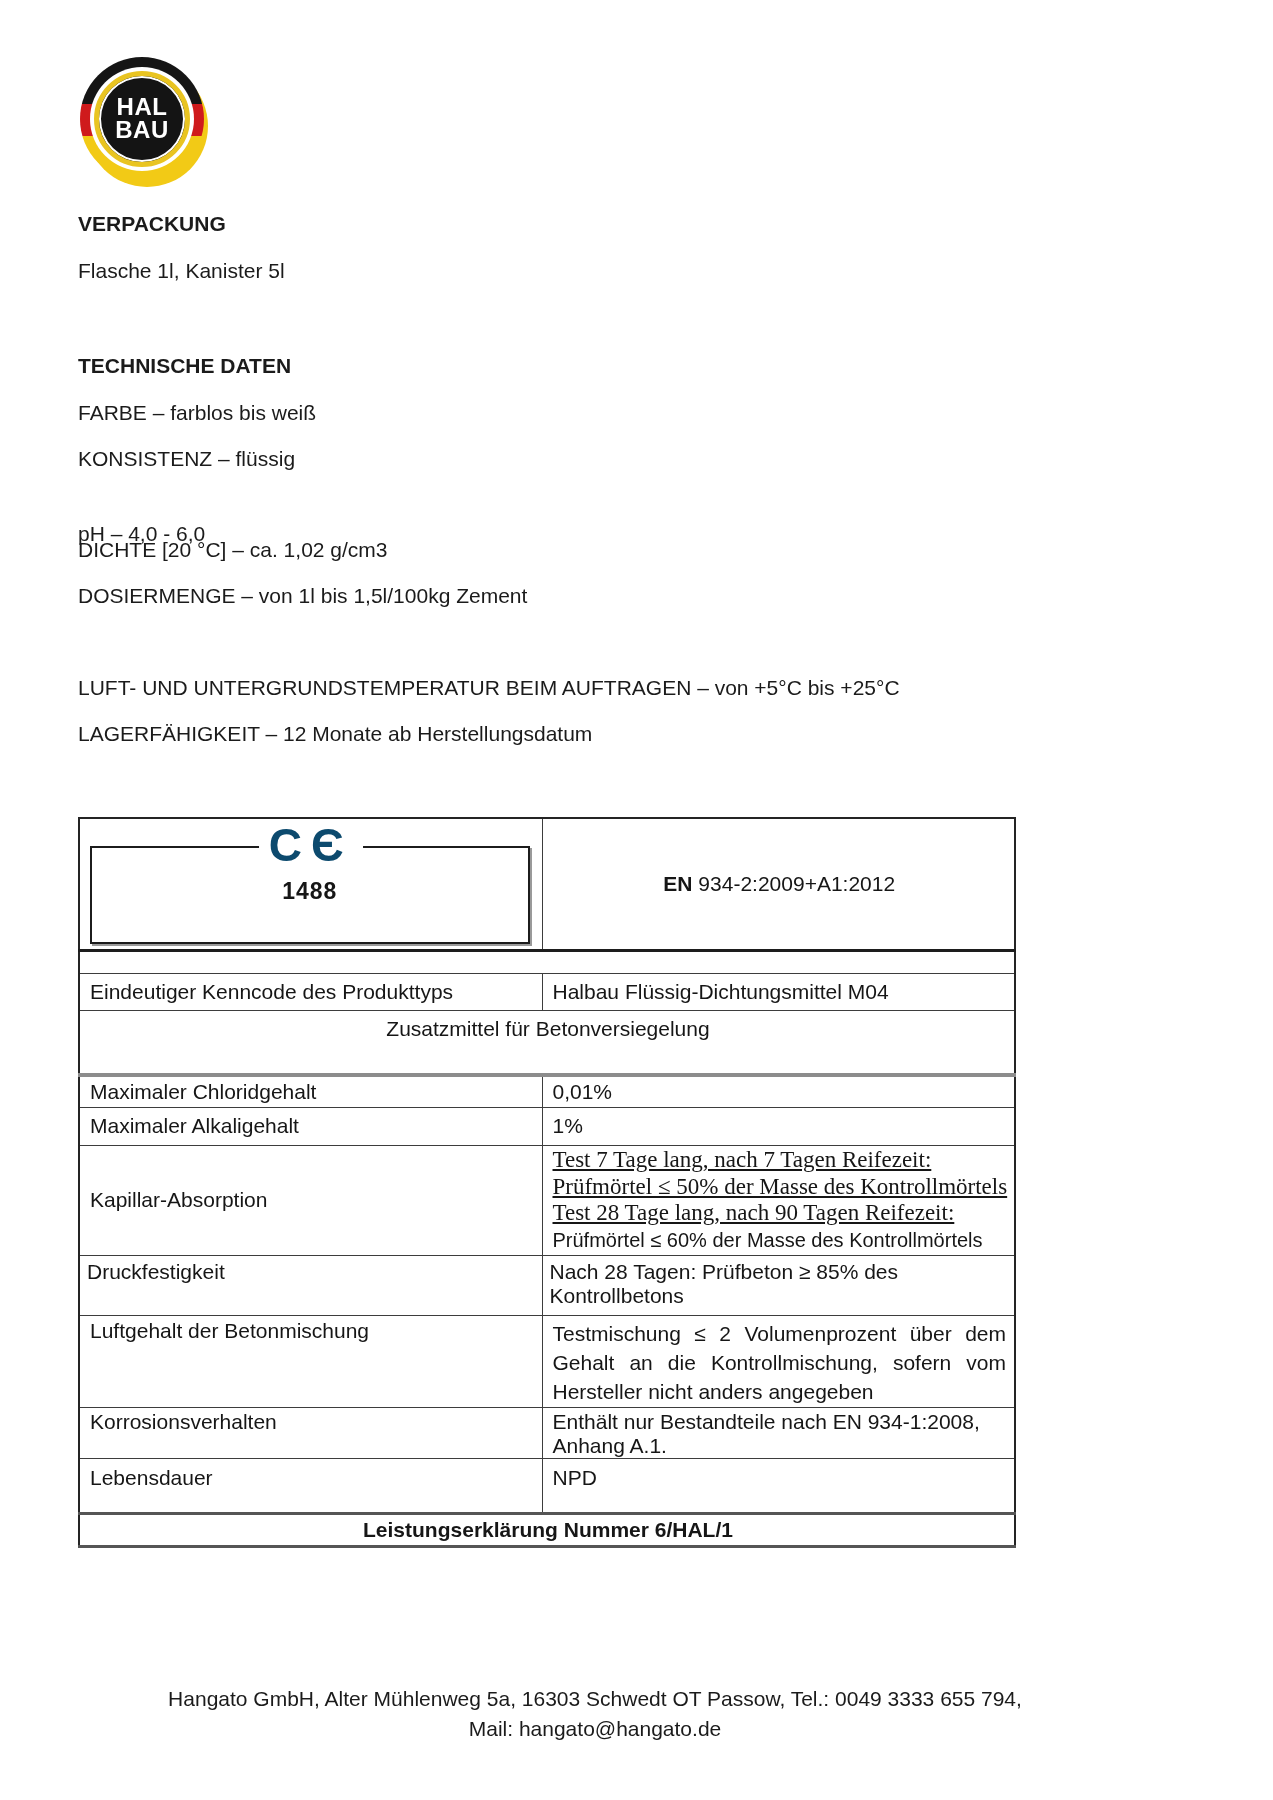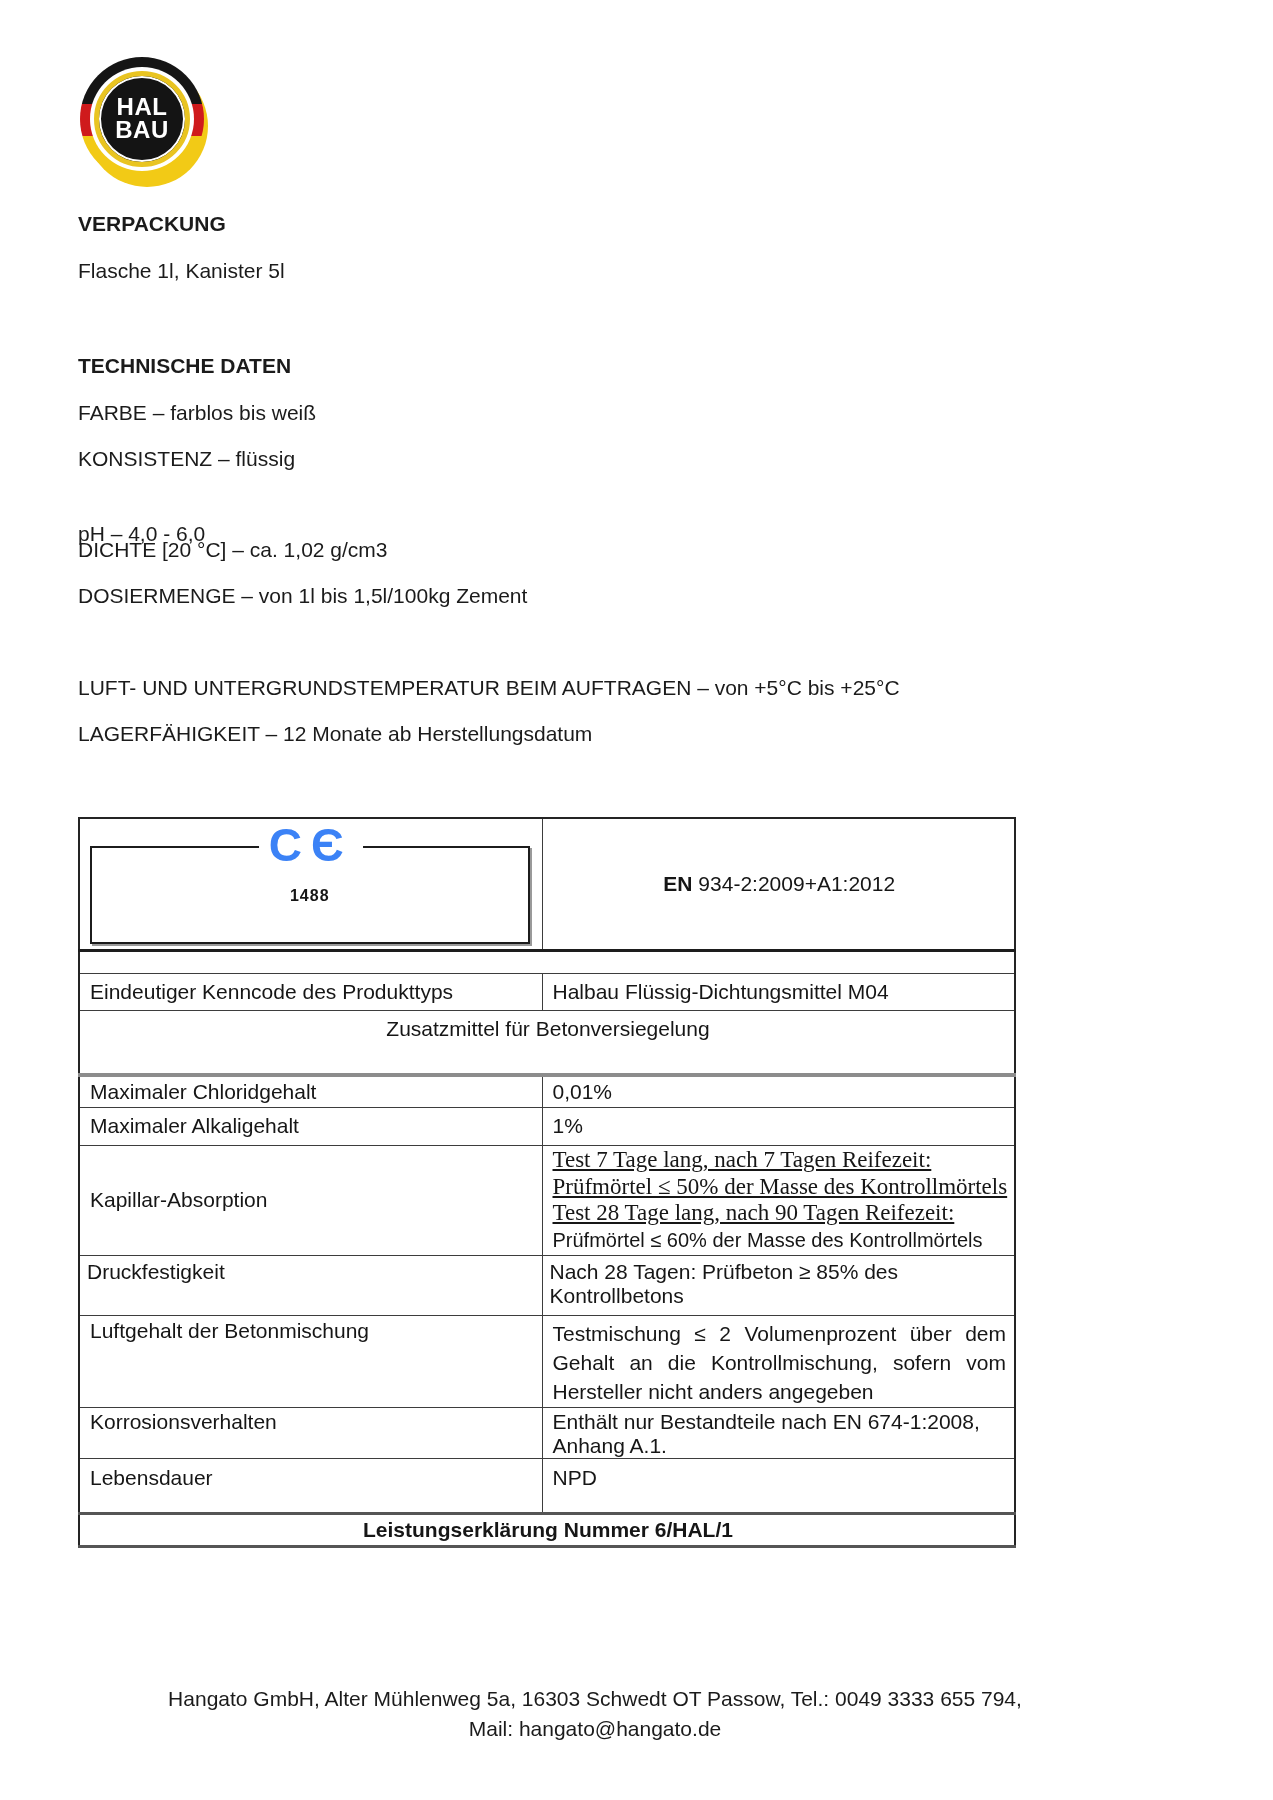--- a/index.html
+++ b/index.html
@@ -70,29 +70,29 @@
   tr.r-verwendung td{vertical-align:top;padding-top:6px;margin-left:48px;}
   tr.r-druck td{vertical-align:top;padding-top:4px;padding-left:7px;}
   tr.r-luft td{vertical-align:top;padding-top:3px;}
   tr.r-korrosion td{vertical-align:top;padding-top:2px;}
   tr.r-lebensdauer td{vertical-align:top;padding-top:7px;}
 
   td.ce-cell{position:relative;padding:0;}
   .ce-glyph{
     position:absolute;left:50%;top:3px;transform:translateX(-50%);
     font-size:46px;font-weight:bold;letter-spacing:9px;
-    background:#ffffff;padding:0 10px;z-index:2;line-height:1.0;color:#3b82f6;
+    background:#ffffff;padding:0 10px;z-index:2;line-height:1.0;color:#0c4a6e;
   }
   .ce-box{
     position:absolute;left:10px;right:12px;top:27px;bottom:5px;
     border:2.5px solid #1c1c1c;
     box-shadow:2px 2px 0 0 #9a9a9a;
     text-align:center;
   }
-  .ce-number{margin-top:39px;font-weight:bold;font-size:16px;letter-spacing:1px;}
+  .ce-number{margin-top:30px;font-weight:bold;font-size:23px;letter-spacing:1px;}
   td.en-cell{text-align:center;}
   td.en-cell .en-b{font-weight:bold;}
 
   .kap-line-serif{
     font-family:"Liberation Serif", serif;font-size:23px;line-height:26.5px;white-space:nowrap;text-decoration:underline;
   }
   .kap-line-sans{
     font-family:"Liberation Sans", sans-serif;font-size:20px;line-height:26.5px;white-space:nowrap;
   }
   td.just{text-align:justify;line-height:29px;}
@@ -185,21 +185,21 @@
       <td>Nach 28 Tagen: Prüfbeton ≥ 85% des Kontrollbetons</td>
     </tr>
 
     <tr class="r-luft">
       <td>Luftgehalt der Betonmischung</td>
       <td class="just">Testmischung ≤ 2 Volumenprozent über dem Gehalt an die Kontrollmischung, sofern vom Hersteller nicht anders angegeben</td>
     </tr>
 
     <tr class="r-korrosion">
       <td>Korrosionsverhalten</td>
-      <td>Enthält nur Bestandteile nach EN 674-1:2008, Anhang A.1.</td>
+      <td>Enthält nur Bestandteile nach EN 934-1:2008, Anhang A.1.</td>
     </tr>
 
     <tr class="r-lebensdauer">
       <td>Lebensdauer</td>
       <td>NPD</td>
     </tr>
 
     <tr class="r-decl">
       <td class="span2" colspan="2">Leistungserklärung Nummer 6/HAL/1</td>
     </tr>

